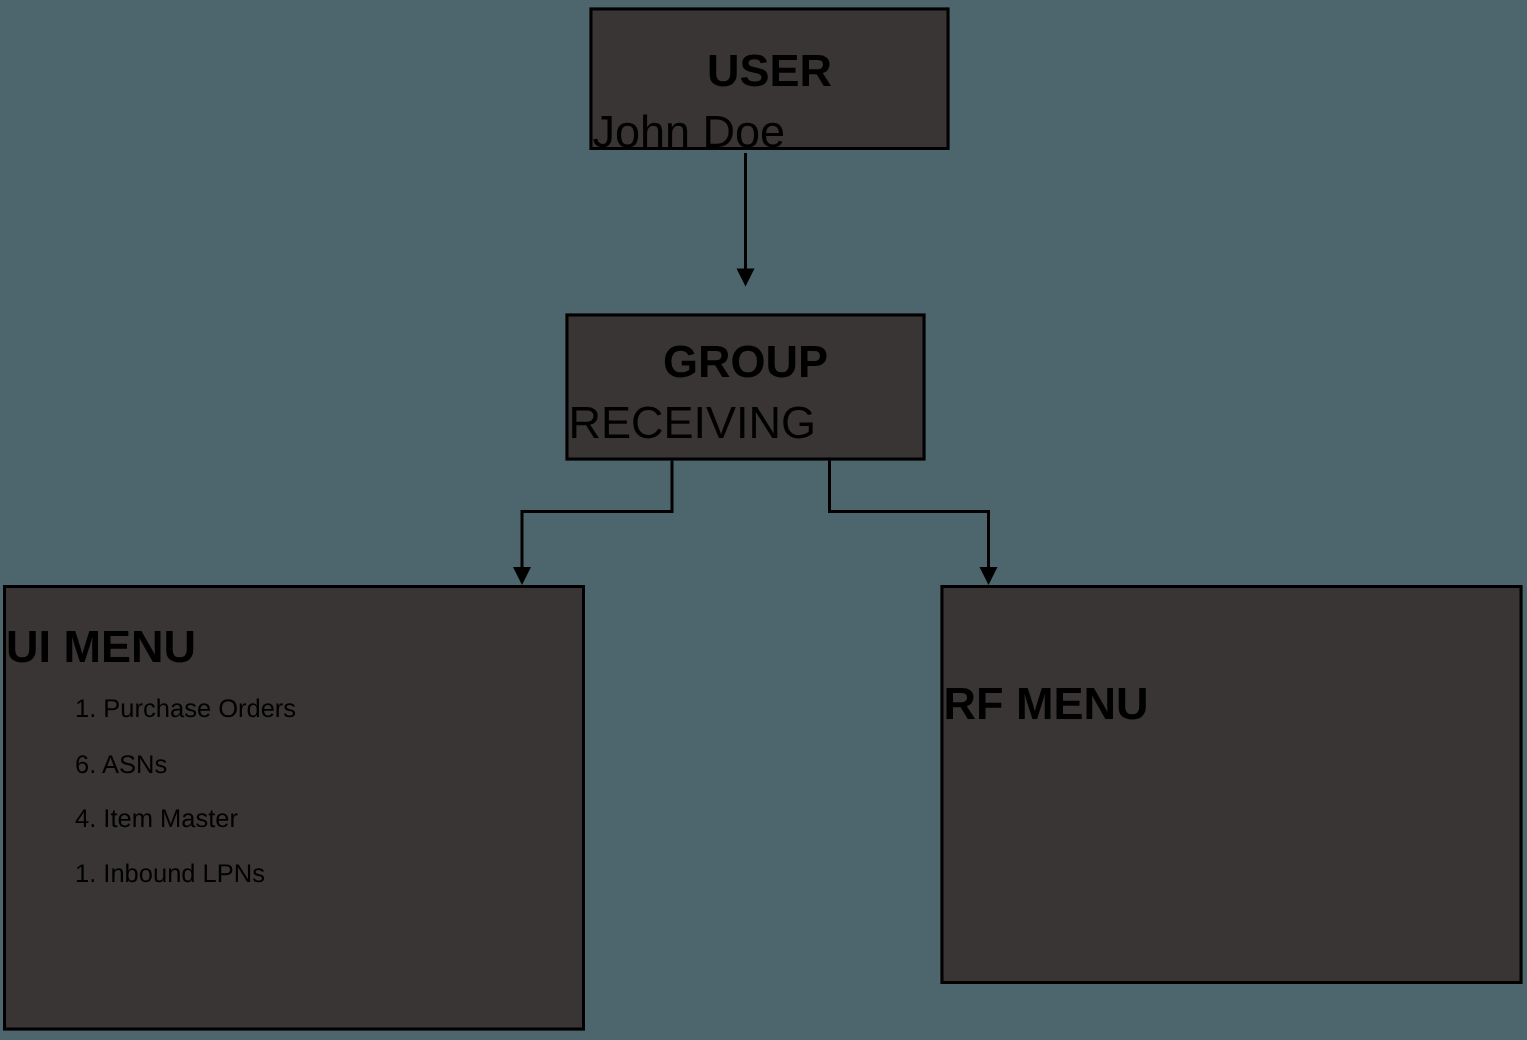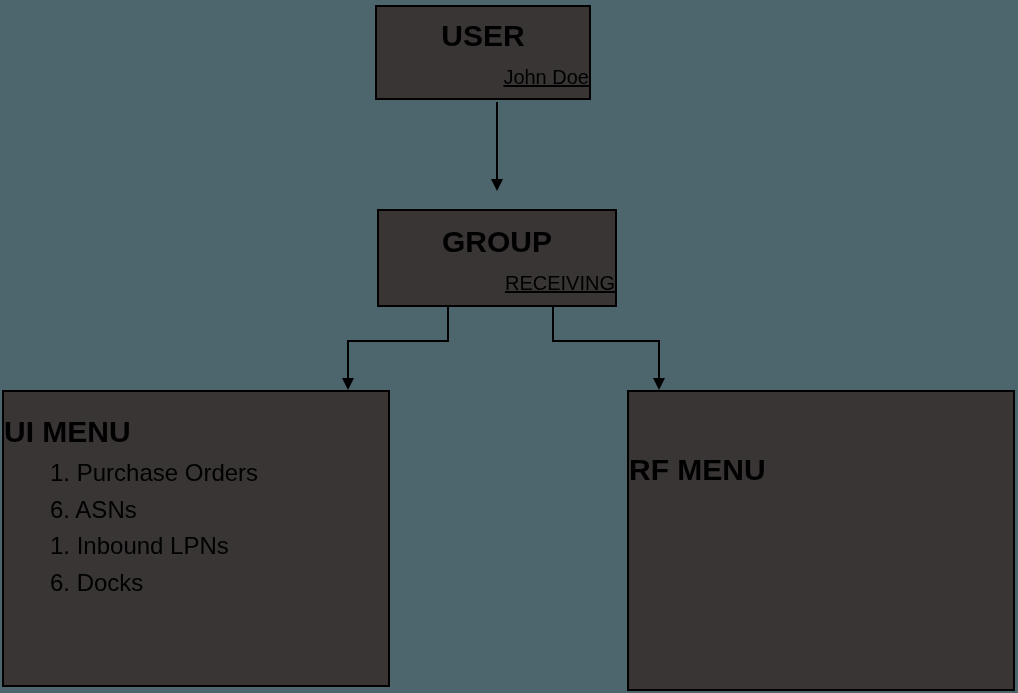--- a/index.html
+++ b/index.html
@@ -23,44 +23,43 @@
     border: 2px solid var(--border, #000000);
   }
   .node-title {
     font-size: 30px;
     font-weight: bold;
     text-align: center;
     line-height: 42px;
     white-space: nowrap;
   }
   .node-value {
-    font-size: 20px;
-    text-align: right;
+    font-size: 30px;
+    text-align: left;
     line-height: 40px;
     white-space: nowrap;
-    text-decoration: underline;
   }
   
-  #user-node   { left: 375px; top: 5px;   width: 216px; height: 95px; padding-top: 8px;  }
+  #user-node   { left: 393px; top: 5px;   width: 240px; height: 95px; padding-top: 20px;  }
   #group-node  { left: 377px; top: 190px; width: 240px; height: 98px; padding-top: 10px; margin-top: 19px; }
   
   #ui-menu-node { left: 2px;   top: 390px; width: 388px; height: 297px; padding-top: 18px; }
-  #rf-menu-node { left: 627px; top: 390px; width: 388px; height: 301px; padding-top: 56px; }
+  #rf-menu-node { left: 627px; top: 390px; width: 388px; height: 266px; padding-top: 56px; }
   .menu-title {
     font-size: 30px;
     font-weight: bold;
     text-align: left;
     line-height: 44px;
     white-space: nowrap;
   }
   .menu-items { padding-top: 1px; }
   #ui-menu-node .menu-items { padding-left: 46px; }
   #rf-menu-node .menu-items { padding-left: 66px; }
   .menu-item {
-    font-size: 24px;
+    font-size: 17px;
     line-height: 36.5px;
     white-space: nowrap;
   }
   #connectors {
     position: absolute;
     left: 0;
     top: 0;
     width: 1018px;
     height: 693px;
     pointer-events: none;
@@ -96,22 +95,22 @@
   <div class="node" id="group-node">
     <div class="node-title">GROUP</div>
     <div class="node-value">RECEIVING</div>
   </div>
 
   <div class="node" id="ui-menu-node">
     <div class="menu-title">UI MENU</div>
     <div class="menu-items">
         <div class="menu-item">1. Purchase Orders</div>
         <div class="menu-item">6. ASNs</div>
+        <div class="menu-item">4. Item Master</div>
         <div class="menu-item">1. Inbound LPNs</div>
-        <div class="menu-item">6. Docks</div>
       </div>
   </div>
 
   <div class="node" id="rf-menu-node">
     <div class="menu-title">RF MENU</div>
   </div>
 
 </div>
 
 </body></html>

